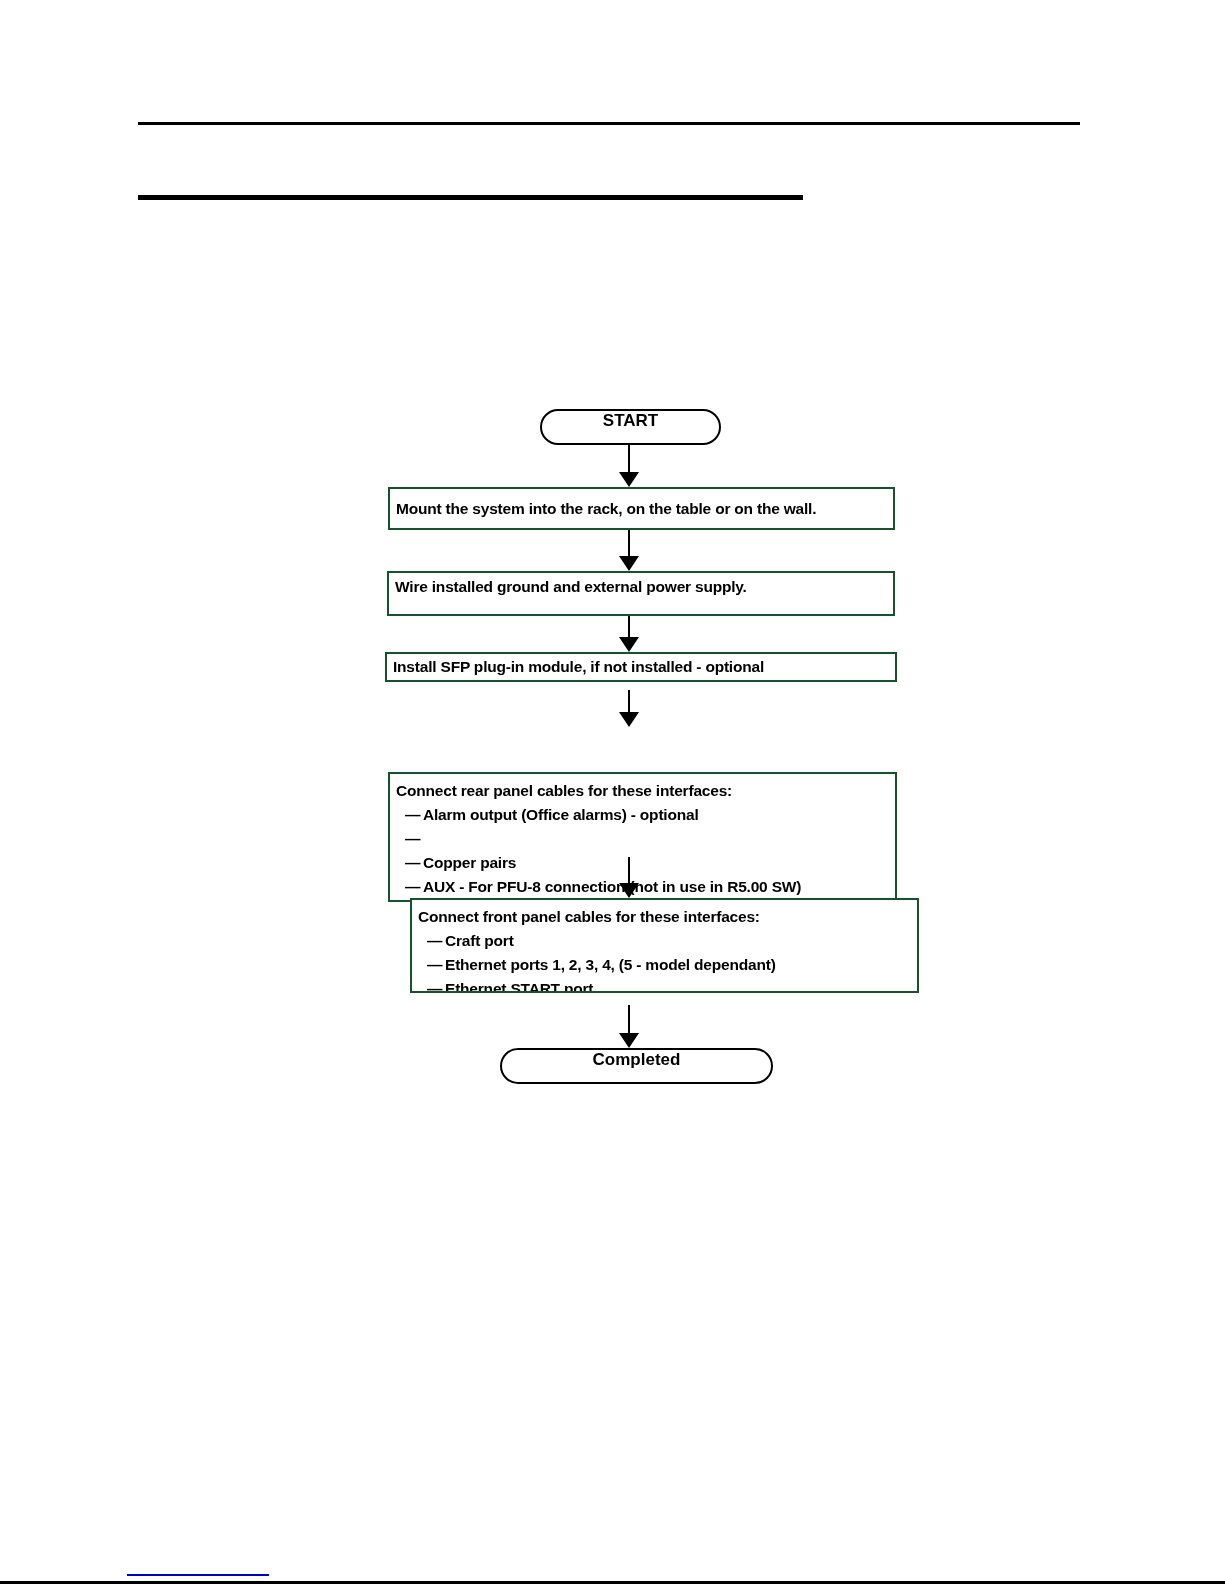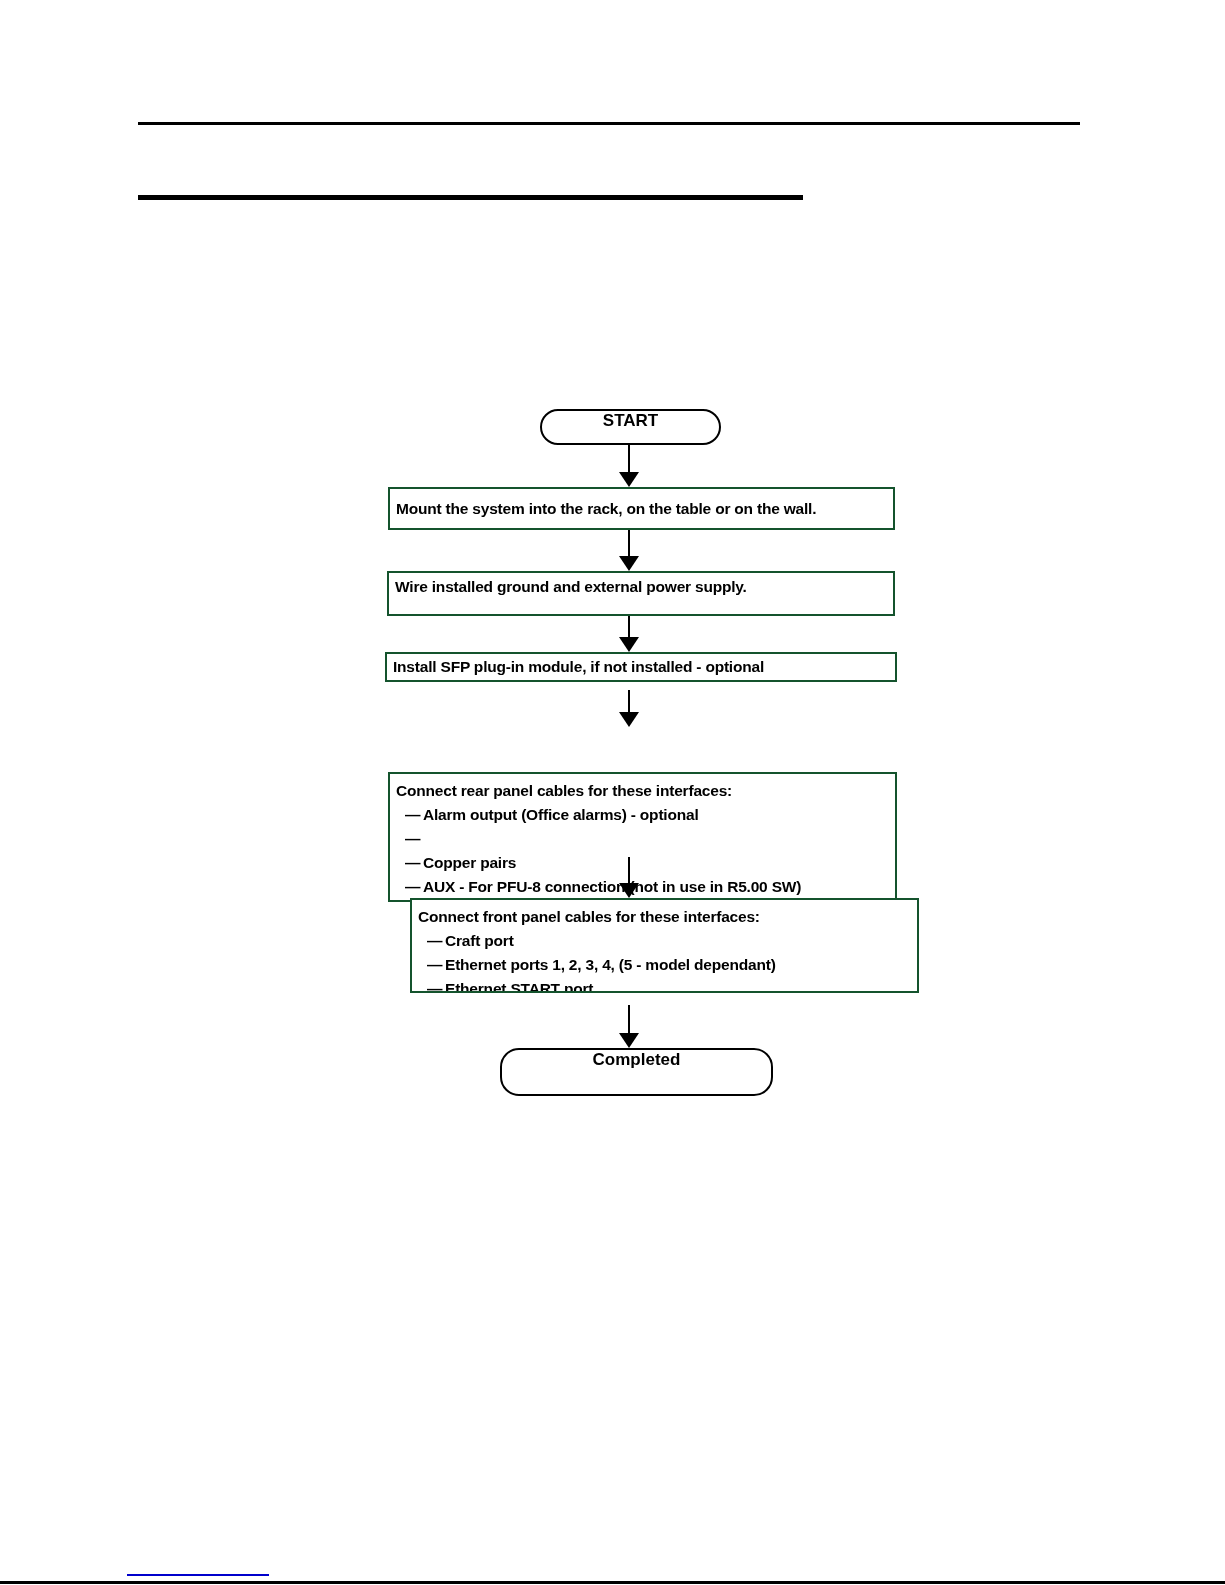--- a/index.html
+++ b/index.html
@@ -21,21 +21,21 @@
   
   .terminator {
     position:absolute;
     border:2px solid #000;
     border-radius:19px;
     display:flex; align-items:flex-start; justify-content:center;
     font-weight:bold; font-size:17px; color:#000;
     background:#fff;
   }
   .start { left:540px; top:409px; width:181px; height:36px; }
-  .end   { left:500px; top:1048px; width:273px; height:48px; }
+  .end   { left:500px; top:1048px; width:273px; height:36px; }
 
   .box {
     position:absolute;
     border:2px solid #14532d;
     background:#fff;
     font-weight:bold; font-size:15.5px; color:#000;
     letter-spacing:-0.2px;
     white-space:nowrap;
     overflow:hidden;
   }

